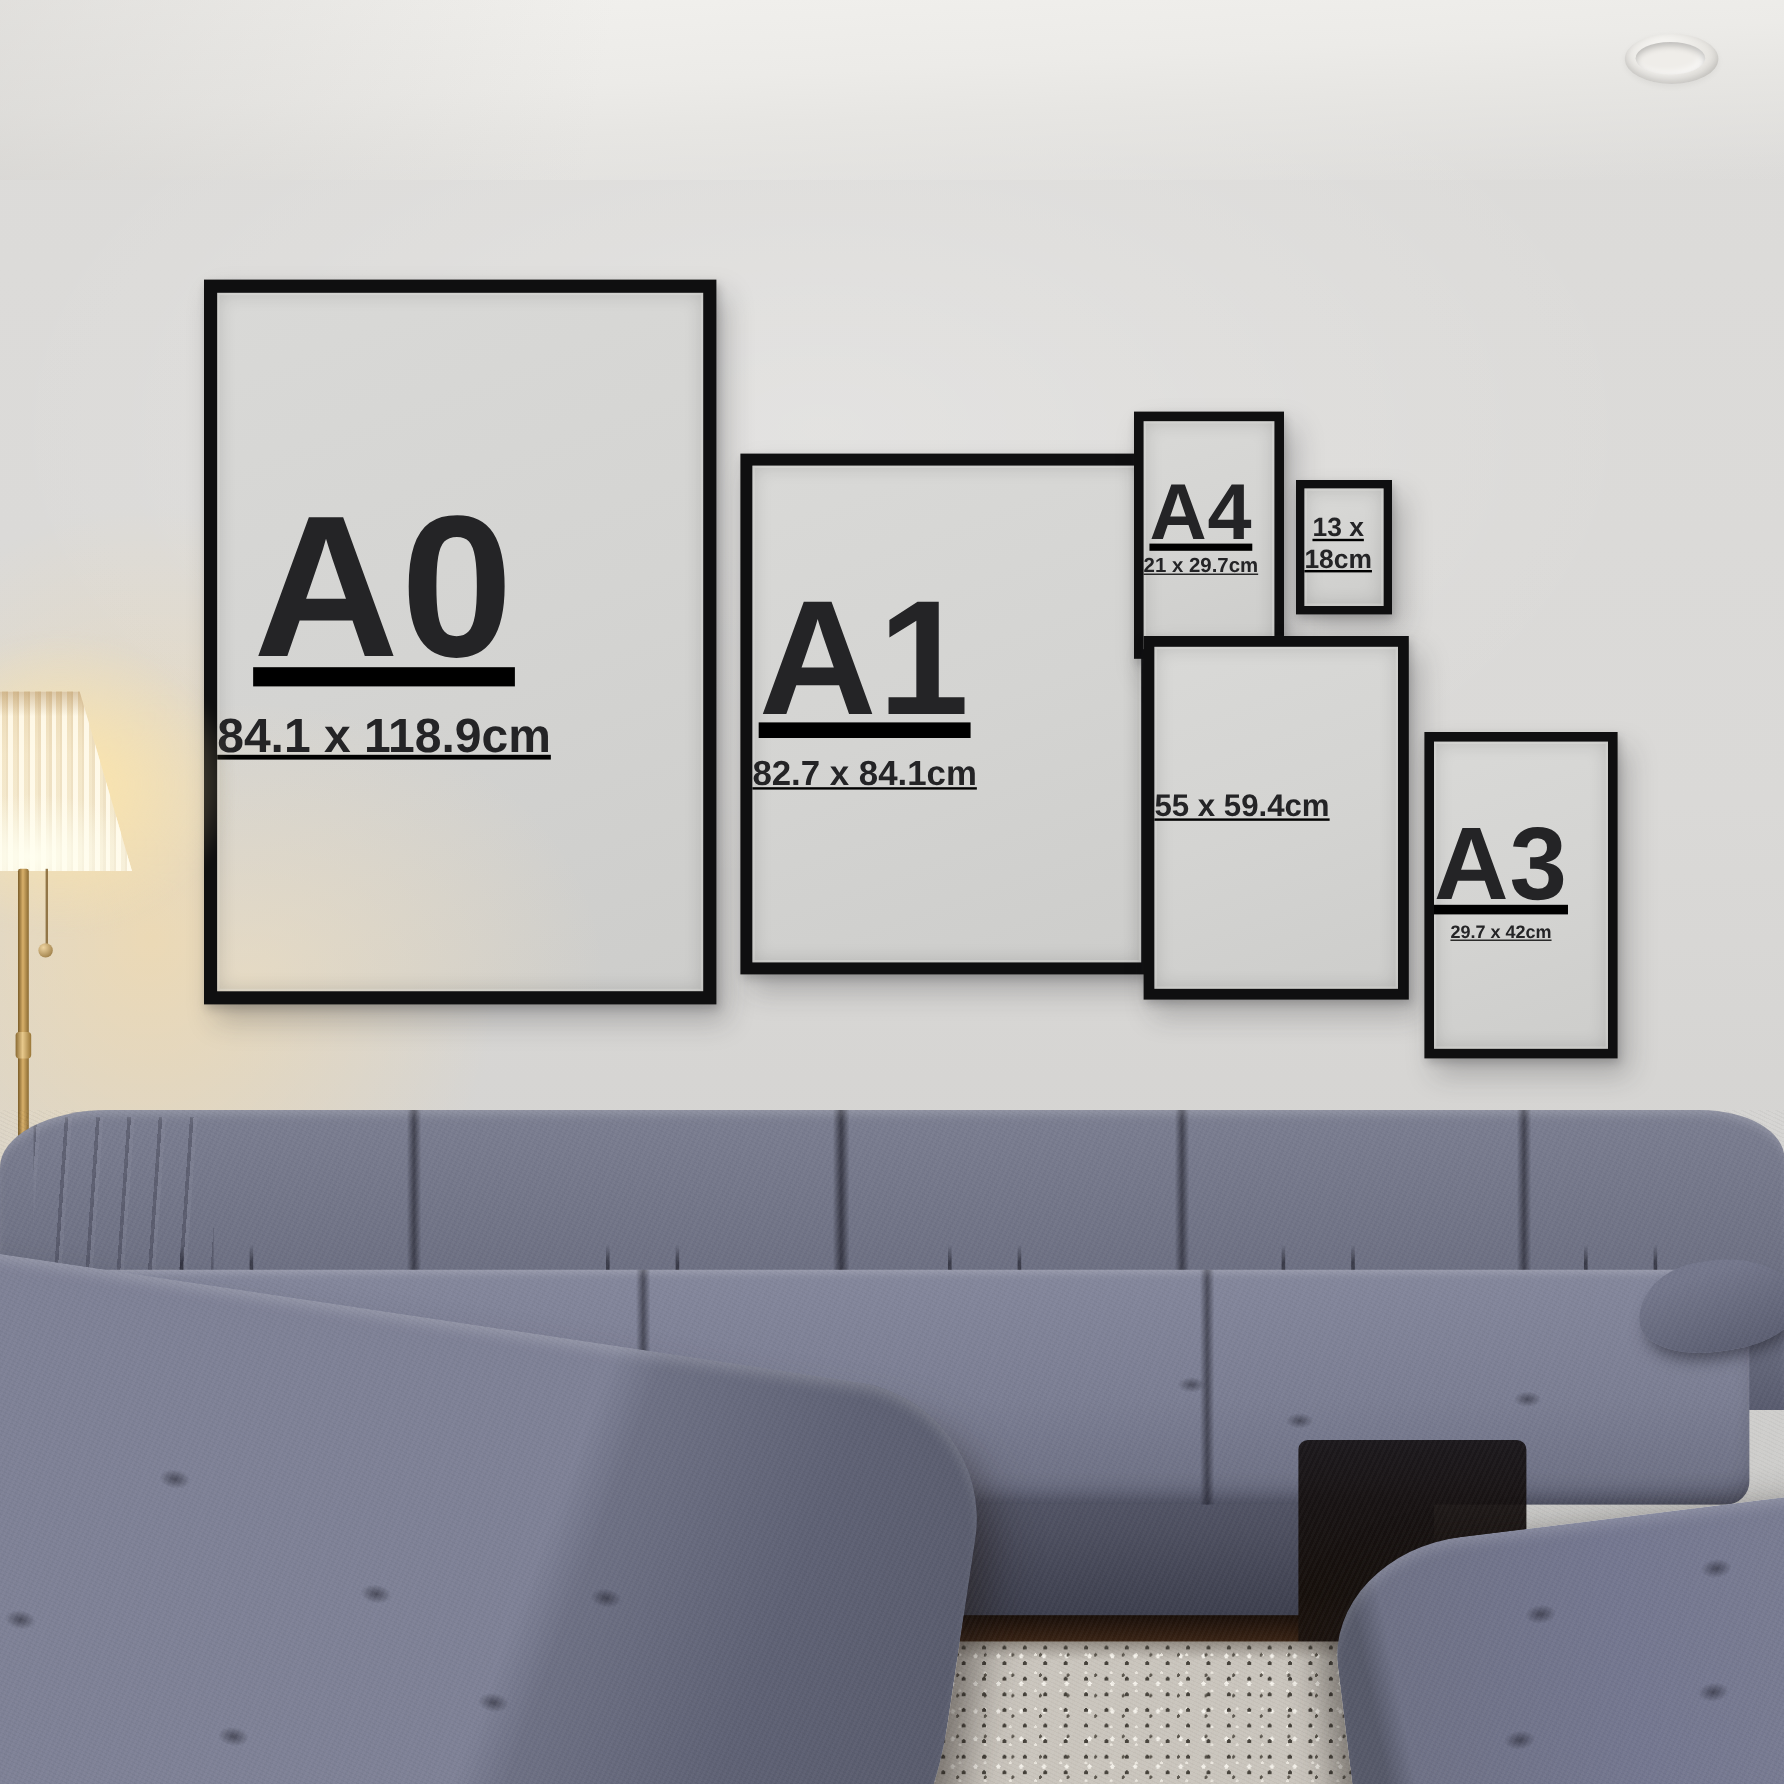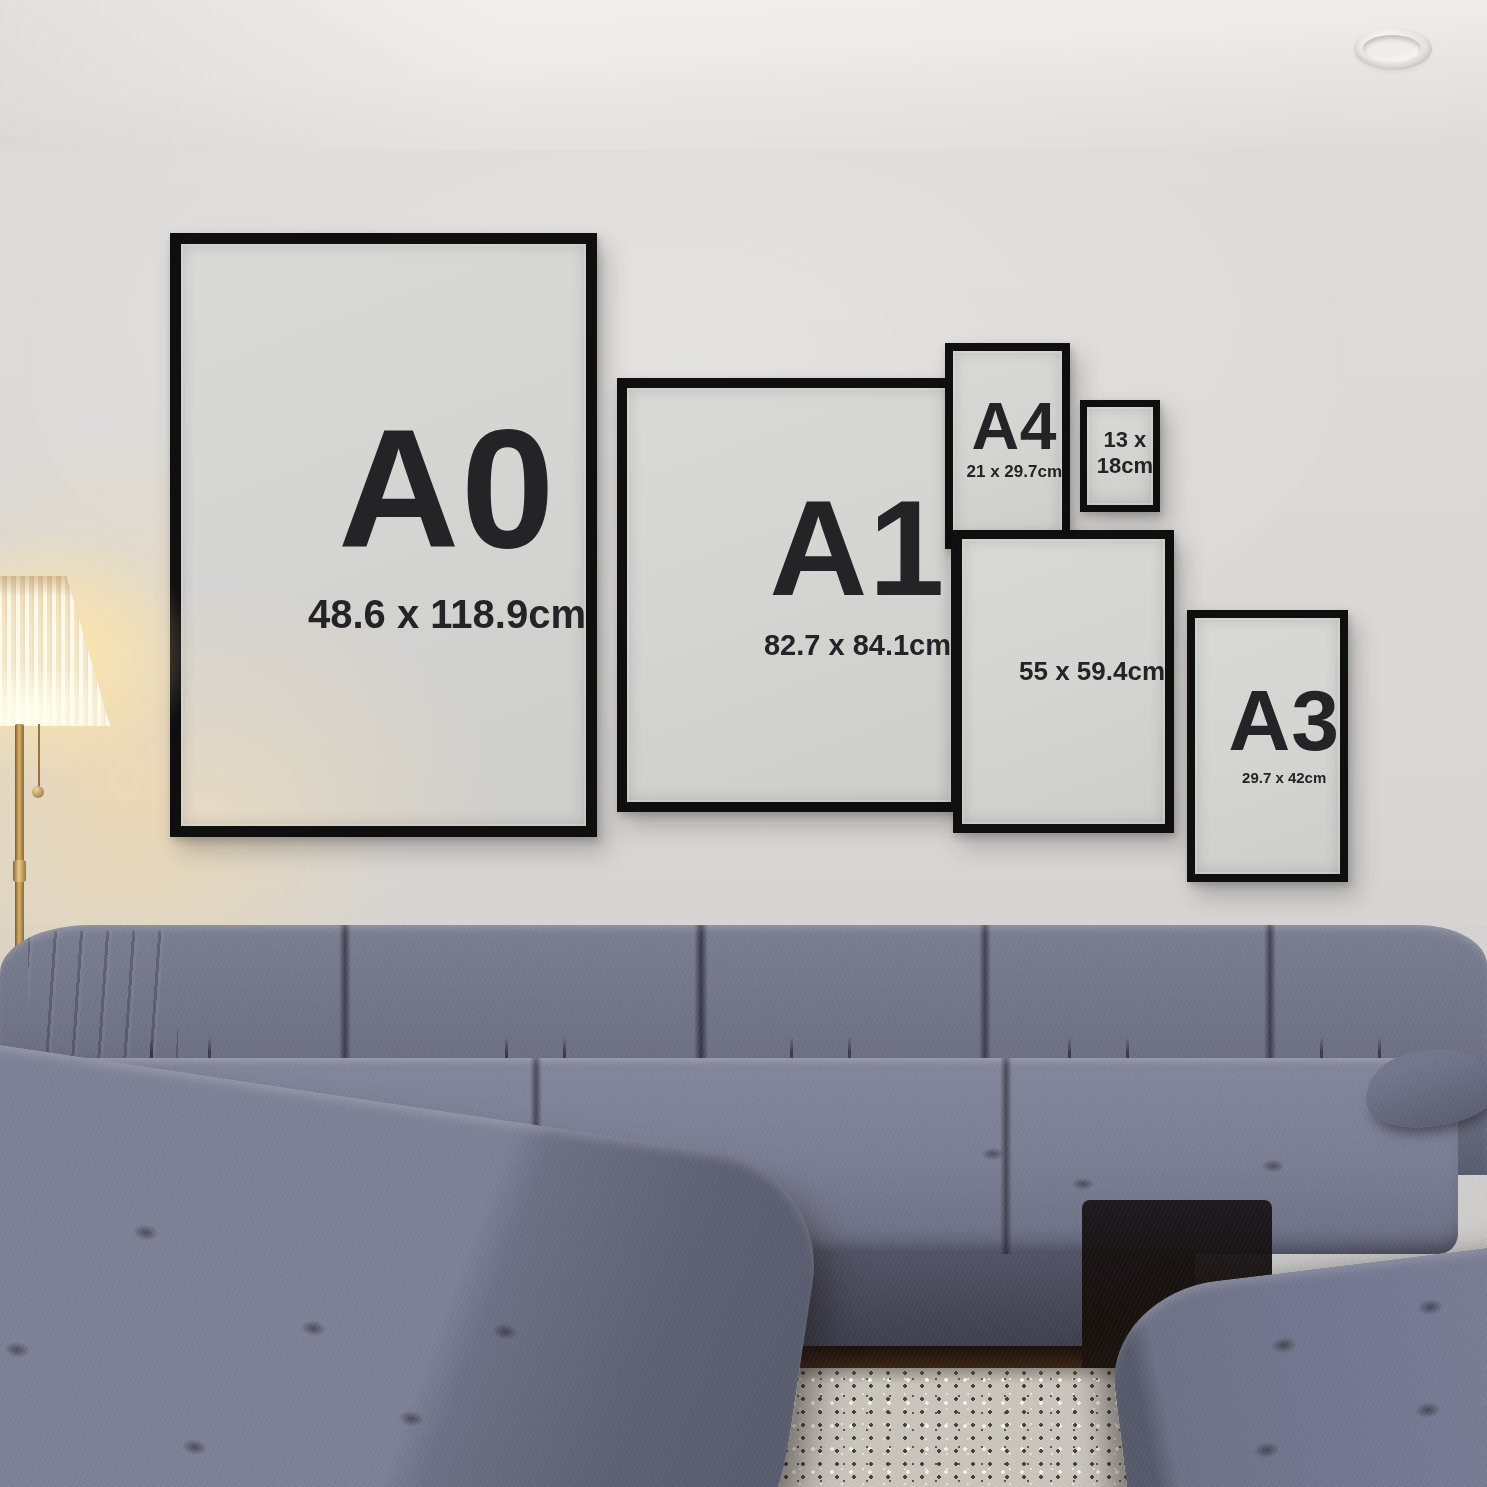--- a/index.html
+++ b/index.html
@@ -74,22 +74,23 @@
 
   
   .frame{
     position:absolute;margin:0;background:var(--c-frame,#0f0f10);
     box-shadow:9px 14px 22px rgba(40,40,45,.25), 2px 4px 7px rgba(40,40,45,.22);
   }
   .poster{
     position:absolute;inset:0;
     background:linear-gradient(160deg,#d9d9d7 0%,#d4d4d2 50%,#cdcdcb 100%);
     box-shadow:inset 0 0 0 2px rgba(246,246,243,.22), inset 0 0 16px rgba(0,0,0,.16);
-    display:flex;flex-direction:column;align-items:flex-end;justify-content:center;
+    display:flex;flex-direction:column;align-items:flex-start;justify-content:center;
     text-align:center;
+    text-decoration:underline;
   }
   .size-label{font-weight:700;color:var(--c-text,#242426);line-height:.95;letter-spacing:.01em;}
   .size-dims{font-weight:700;color:var(--c-text,#242426);line-height:1.1;}
   .f-a0{left:170px;top:233px;width:427px;height:604px;padding:11px;}
   .f-a0 .poster{inset:11px;
     background:
       radial-gradient(430px 330px at 6% 98%, rgba(246,226,188,.55), rgba(246,226,188,0) 70%) 0 0/100% 100% no-repeat,
       linear-gradient(160deg,#d9d9d7 0%,#d4d4d2 50%,#cdcdcb 100%) 0 0/100% 100% no-repeat;}
   .f-a0 .size-stack{transform:translateY(-12px);}
   .f-a0 .size-label{font-size:168px;}
@@ -243,21 +244,21 @@
   <div class="abs downlight">
     <div class="abs downlight-inner"></div>
   </div>
 
   <div class="abs lamp-wall-glow"></div>
 
   <figure class="frame f-a0">
     <div class="poster">
       <div class="size-stack">
         <div class="size-label">A0</div>
-        <div class="size-dims">48.6 x 118.9cm</div>
+        <div class="size-dims">84.1 x 118.9cm</div>
       </div>
     </div>
   </figure>
 
   <figure class="frame f-a1">
     <div class="poster">
       <div class="size-stack">
         <div class="size-label">A1</div>
         <div class="size-dims">82.7 x 84.1cm</div>
       </div>

